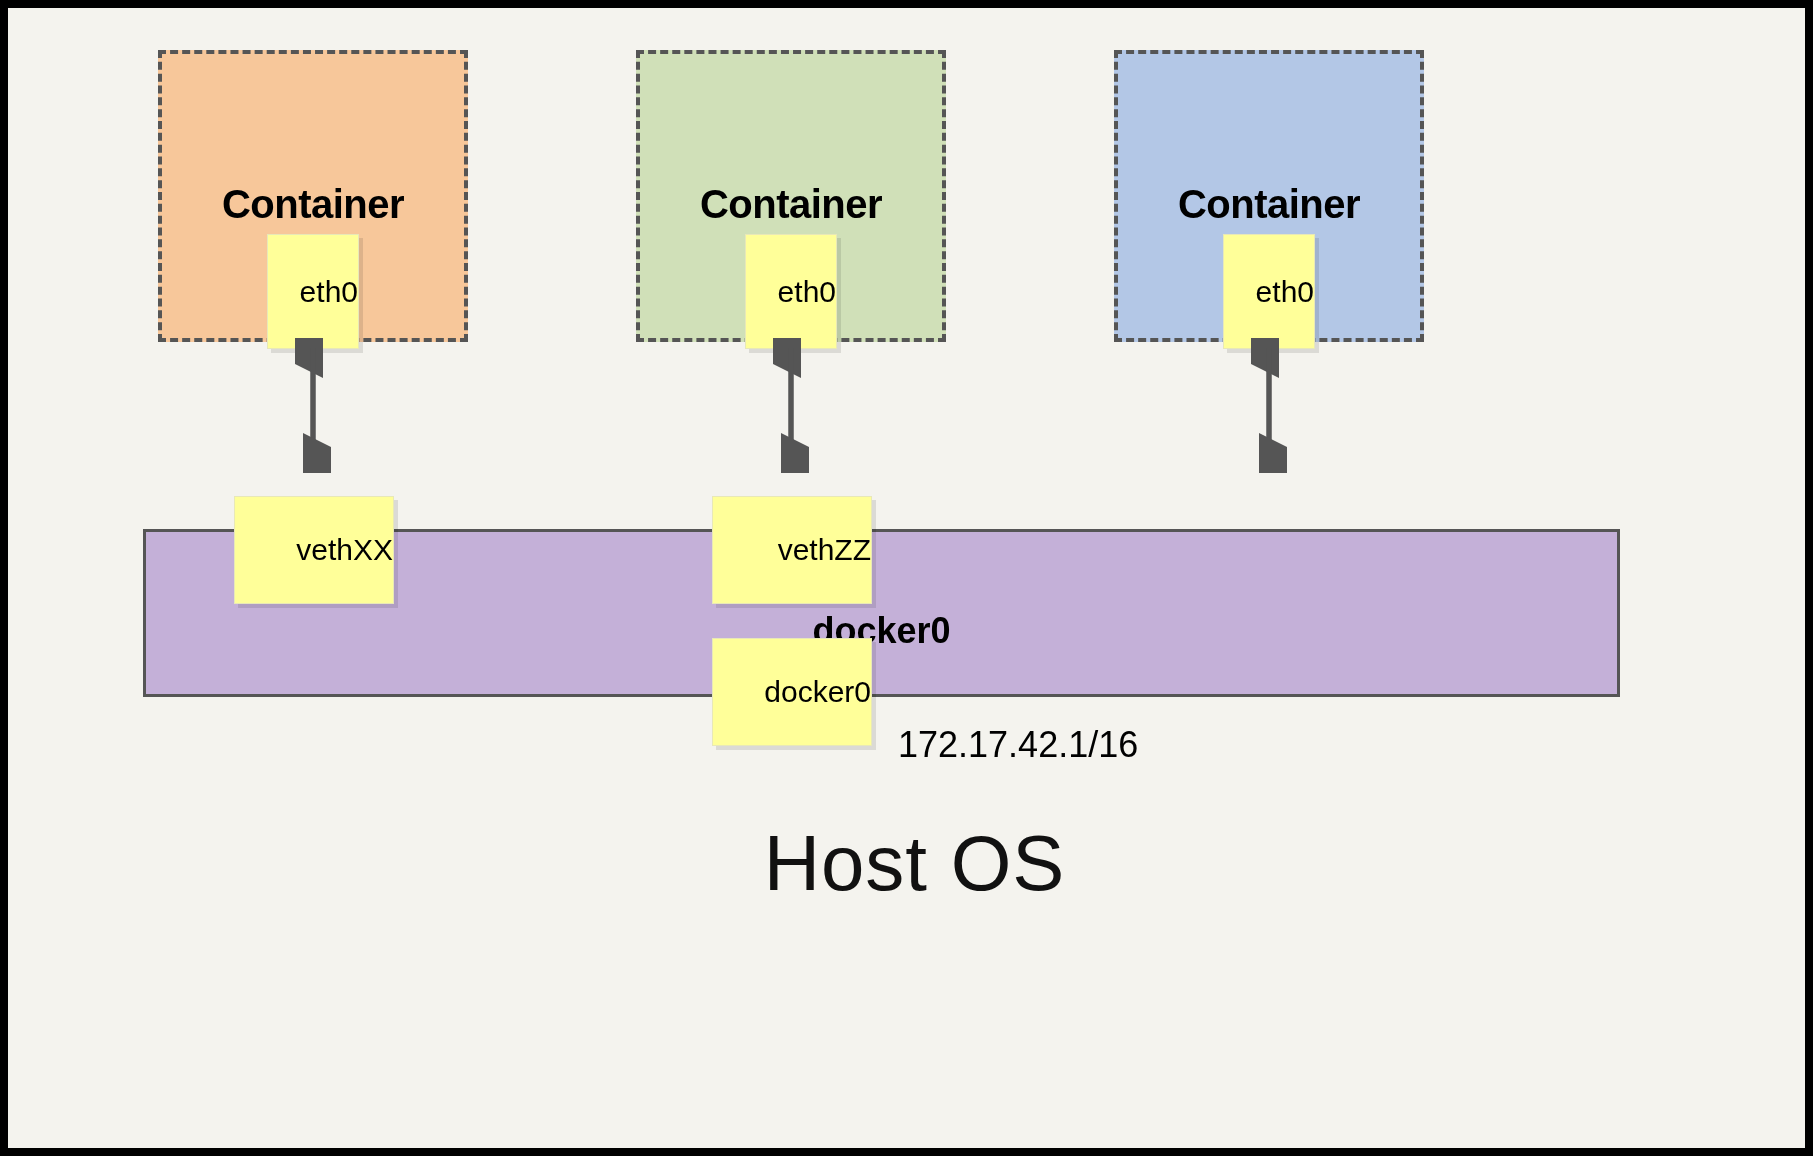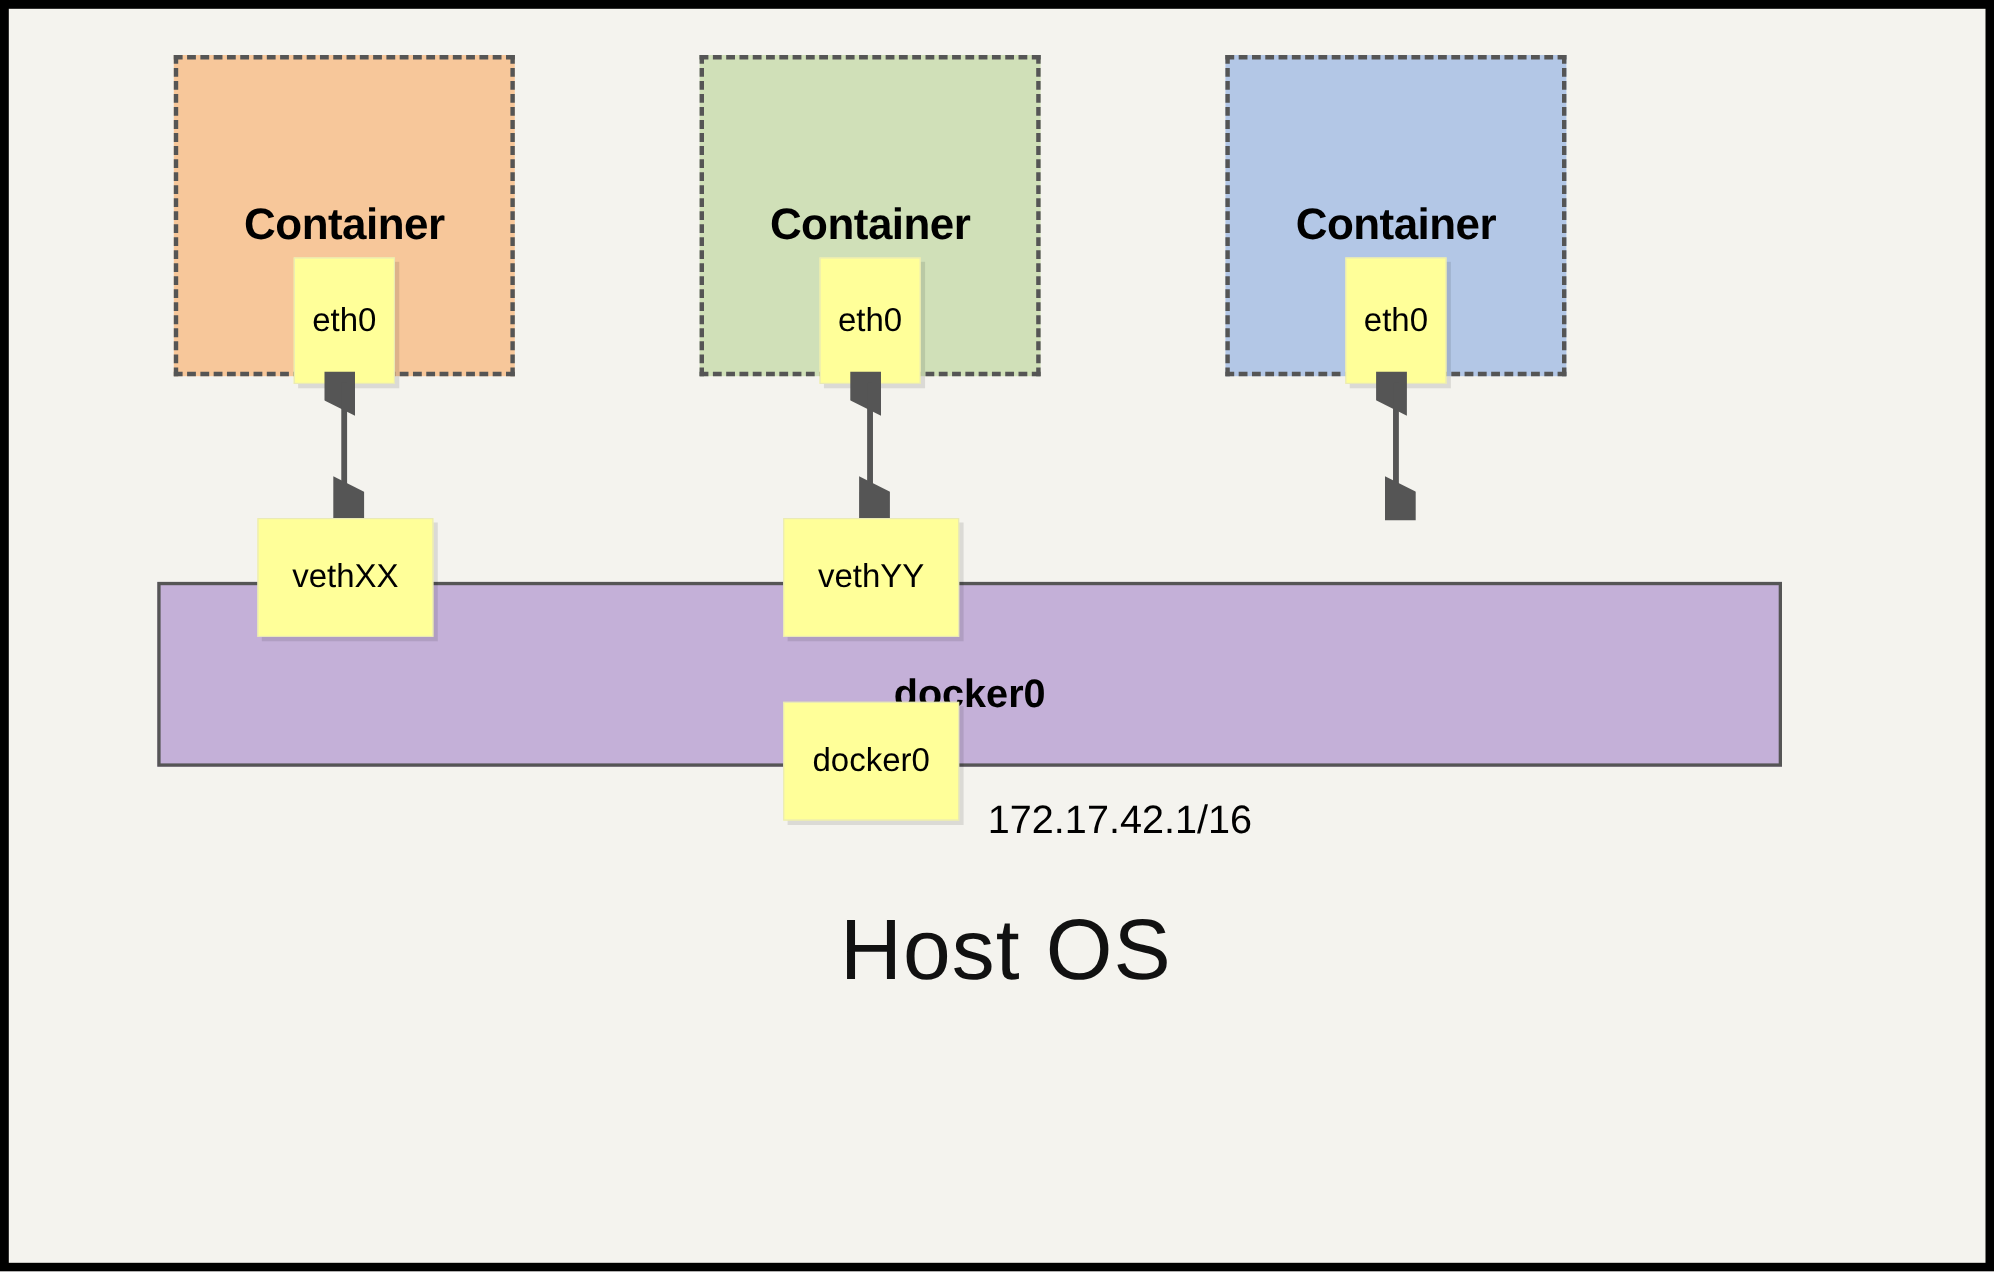--- a/index.html
+++ b/index.html
@@ -48,26 +48,26 @@
 
   
   .note {
     position: absolute;
     background: #ffff99;
     border: 1px solid #e8e8b8;
     box-shadow: 4px 4px 0 rgba(0,0,0,0.10);
     box-sizing: border-box;
     display: flex;
     align-items: center;
-    justify-content: center;
+    justify-content: flex-end;
     font-size: 30px;
     color: #000000;
   }
   .note.eth0 { width: 92px; height: 115px; }
-  .note.veth { width: 160px; height: 108px; }
+  .note.veth { width: 160px; height: 108px; margin-top: 25px; }
   .note.dock { width: 160px; height: 108px; }
 
   
   #bridge {
     position: absolute;
     left: 135px;
     top: 521px;
     width: 1477px;
     height: 168px;
     background: #c4b0d8;
@@ -160,21 +160,21 @@
     </svg>
 
     <div id="bridge">
       <div id="bridge-label">docker0</div>
     </div>
 
     <div class="note veth" style="left:226px; top:463px;">
       <span>vethXX</span>
     </div>
     <div class="note veth" style="left:704px; top:463px;">
-      <span>vethYY</span>
+      <span>vethZZ</span>
     </div>
 
     <div class="note dock" style="left:704px; top:630px;">
       <span>docker0</span>
     </div>
 
     <div id="ip-label" style="left:869px; top:716px;">172.17.42.1/16</div>
 
     <div id="host-os" style="top:810px;">Host OS</div>
 

